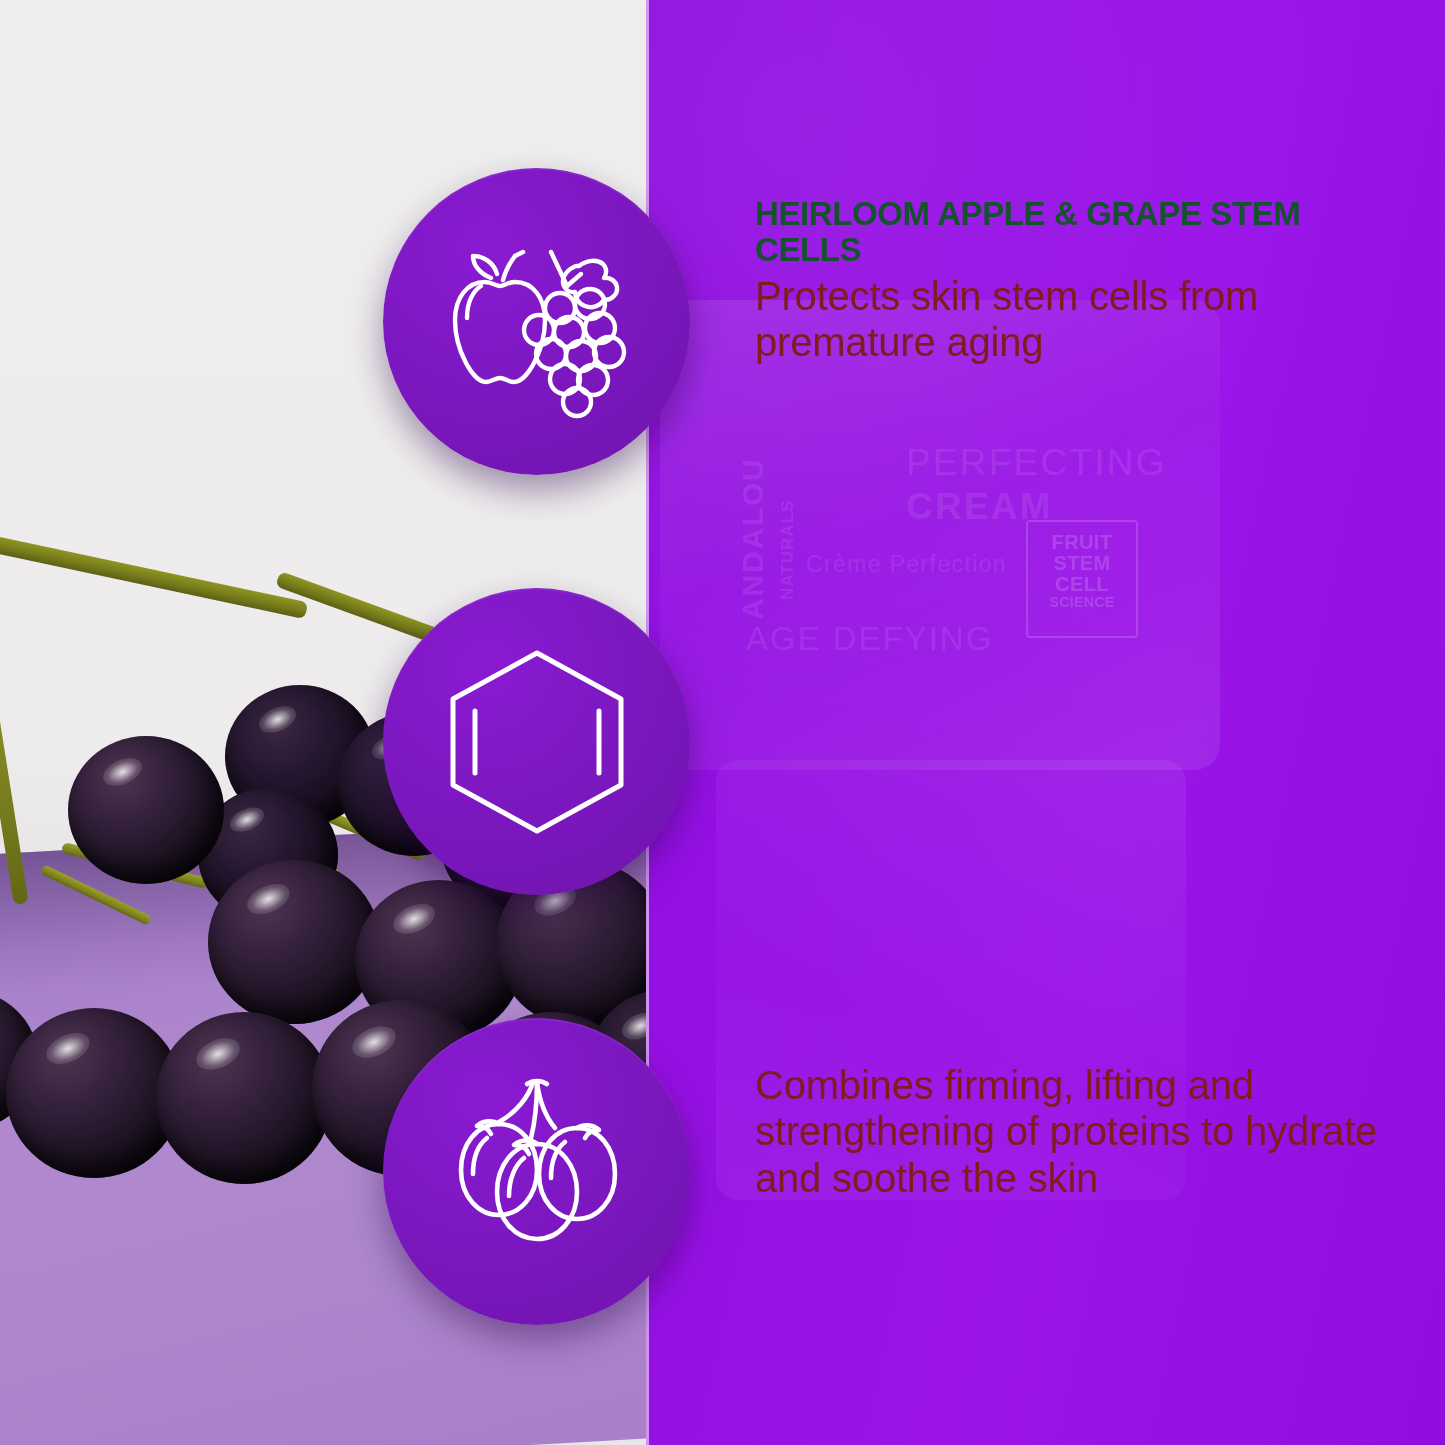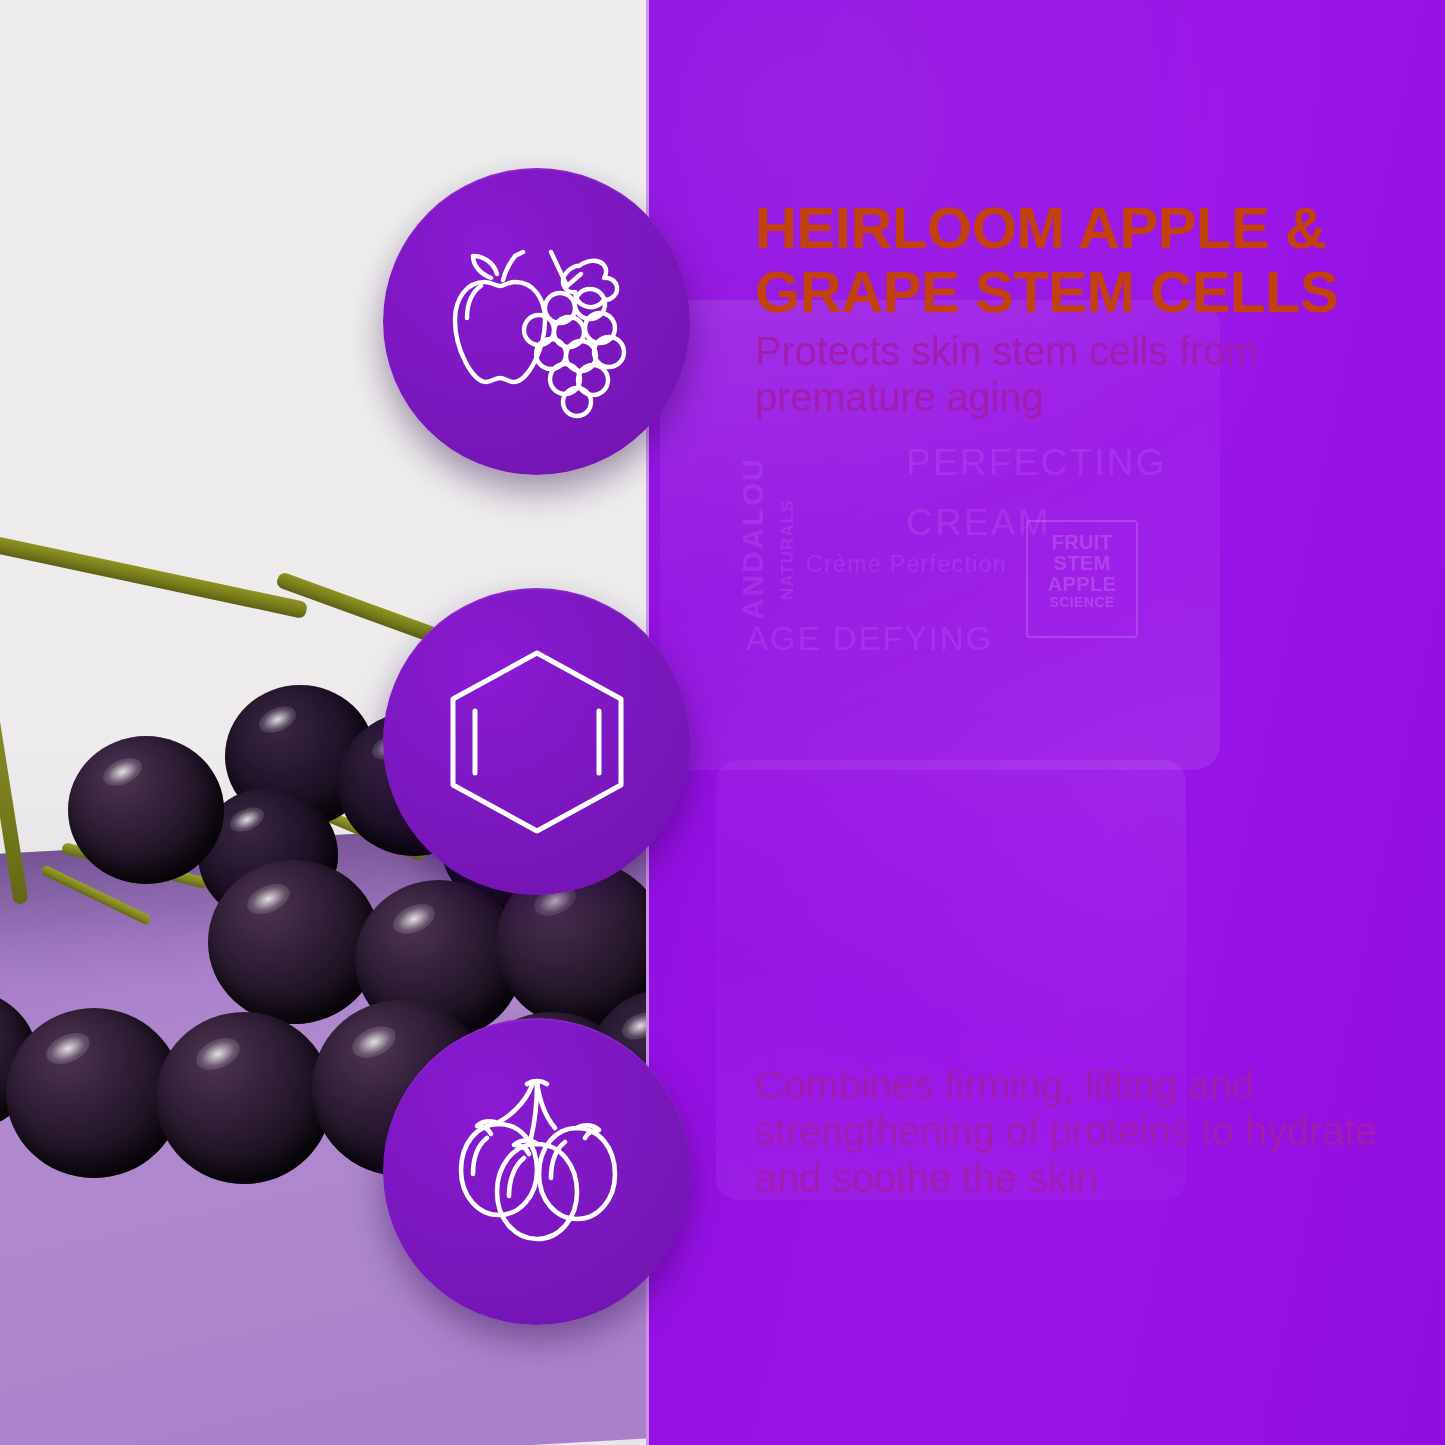--- a/index.html
+++ b/index.html
@@ -62,25 +62,25 @@
   .ghost-badge{
     position:absolute;left:380px;top:520px;width:112px;height:118px;
     border:2px solid rgba(255,255,255,.16);border-radius:4px;
     color:rgba(255,255,255,.16);font-weight:700;font-size:20px;line-height:1.05;
     text-align:center;padding-top:10px;letter-spacing:.02em;
   }
 
   
   .block{position:absolute;left:755px;width:660px;color:#fff;}
   .block h2{
-    margin:0 0 4px 0;font-size:58px;line-height:1.10;font-weight:800;
-    letter-spacing:-0.4px;text-transform:uppercase;color:#c2410c;
+    margin:0 0 4px 0;font-size:33px;line-height:1.10;font-weight:800;
+    letter-spacing:-0.4px;text-transform:uppercase;color:#14532d;
   }
   .block p{
-    margin:0;font-size:40px;line-height:1.16;font-weight:400;color:#a21caf;
+    margin:0;font-size:40px;line-height:1.16;font-weight:400;color:#7f1d1d;
     letter-spacing:-0.2px;
   }
   #block1{top:196px;width:640px;}
   #block2{top:578px;width:600px;}
   #block3{top:1062px;width:680px;}
 
   
   .icon-circle{
     position:absolute;width:307px;height:307px;border-radius:50%;
     background:radial-gradient(circle at 34% 26%, #8a1ad2 0%, #7d18c2 42%, #7415b4 78%, #6d12a8 100%);
@@ -135,28 +135,28 @@
   <div class="panel">
     <div class="seam"></div>
 
     <div class="ghost-jar"></div>
     <div class="ghost-jar2"></div>
 
     <div class="ghost ghost-vert" style="left:90px;top:620px;font-size:30px;">ANDALOU</div>
     <div class="ghost ghost-vert" style="left:132px;top:600px;font-size:17px;">NATURALS</div>
 
     <div class="ghost" style="left:260px;top:442px;font-size:37px;font-weight:400;">PERFECTING</div>
-    <div class="ghost" style="left:260px;top:486px;font-size:37px;font-weight:400;margin-top:16px;">CREAM</div>
+    <div class="ghost" style="left:260px;top:486px;font-size:37px;font-weight:700;">CREAM</div>
     <div class="ghost" style="left:160px;top:551px;font-size:23px;font-weight:400;">Crème Perfection</div>
     <div class="ghost" style="left:100px;top:620px;font-size:33px;font-weight:400;text-align:right;">AGE DEFYING</div>
 
     <div class="ghost-badge">
       <div>FRUIT</div>
       <div>STEM</div>
-      <div>APPLE</div>
+      <div>CELL</div>
       <div style="font-size:14px;">SCIENCE</div>
     </div>
   </div>
 
   <div class="block" id="block1">
     <h2>HEIRLOOM APPLE &amp; GRAPE STEM CELLS</h2>
     <p>Protects skin stem cells from premature aging</p>
   </div>
 
 

